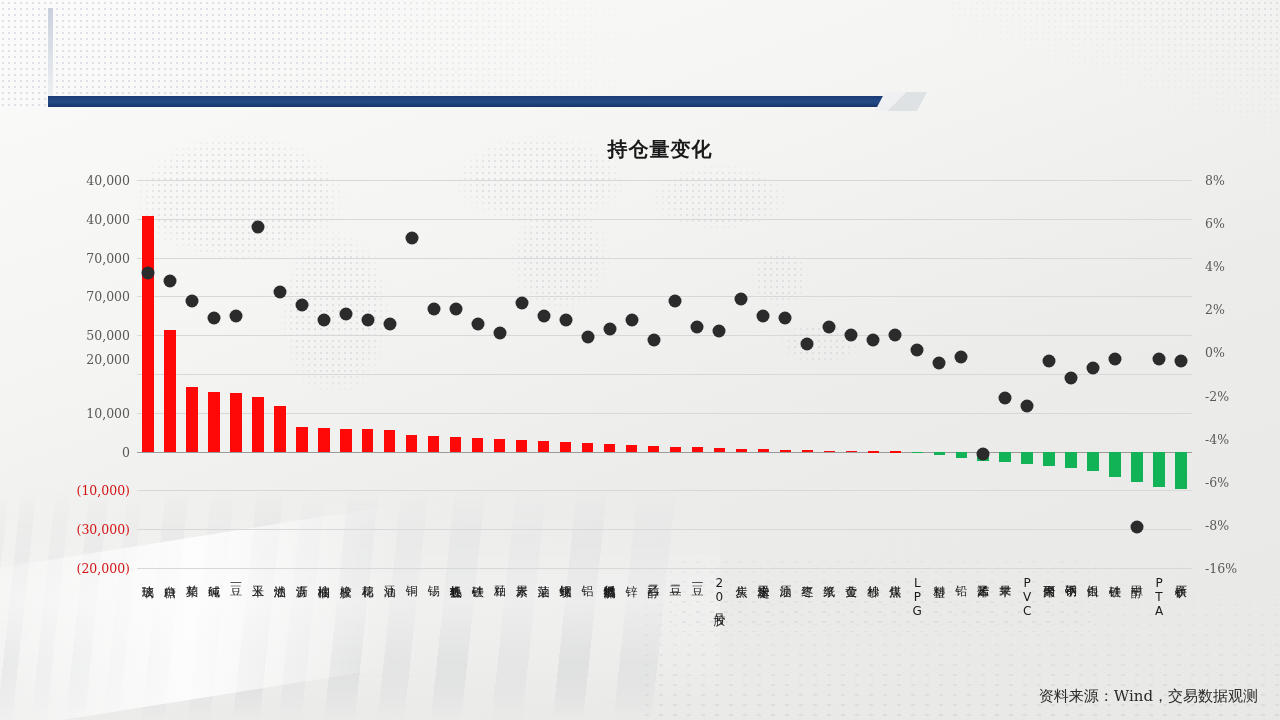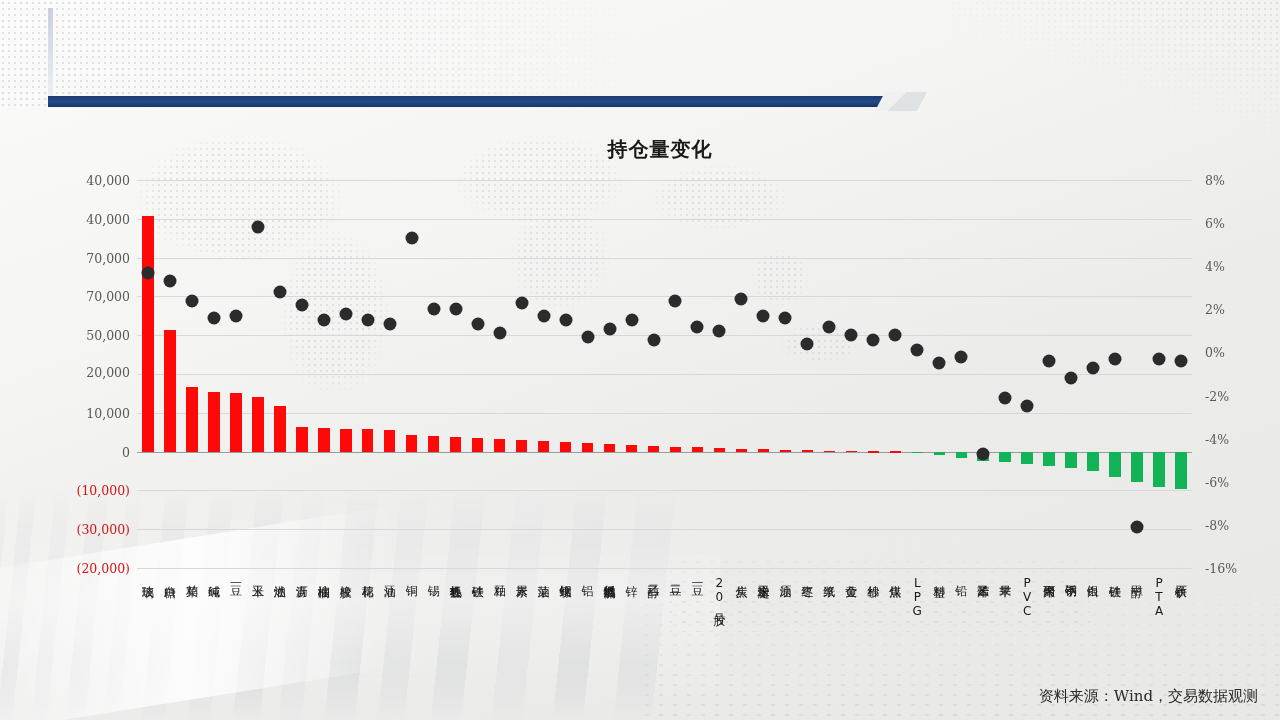--- a/index.html
+++ b/index.html
@@ -208,21 +208,21 @@
         <div class="gridline" style="top: 310.4px;"></div>
         <div class="gridline" style="top: 349.2px;"></div>
         <div class="gridline" style="top: 388px;"></div>
       </div>
     <div id="ytick-left-layer">
         <div class="ytick-l" style="top: 0px;">40,000</div>
         <div class="ytick-l" style="top: 38.8px;">40,000</div>
         <div class="ytick-l" style="top: 77.6px;">70,000</div>
         <div class="ytick-l" style="top: 116.4px;">70,000</div>
         <div class="ytick-l" style="top: 155.2px;">50,000</div>
-        <div class="ytick-l" style="top: 192px; text-align: right;">20,000</div>
+        <div class="ytick-l" style="top: 179px; text-align: right;">20,000</div>
         <div class="ytick-l" style="top: 232.8px;">10,000</div>
         <div class="ytick-l" style="top: 271.6px;">0</div>
         <div class="ytick-l neg" style="top: 310.4px;">(10,000)</div>
         <div class="ytick-l neg" style="top: 349.2px;">(30,000)</div>
         <div class="ytick-l neg" style="top: 388px;">(20,000)</div>
       </div>
     <div id="ytick-right-layer">
         <div class="ytick-r" style="top: 0px;">8%</div>
         <div class="ytick-r" style="top: 43.1111px;">6%</div>
         <div class="ytick-r" style="top: 86.2222px;">4%</div>

